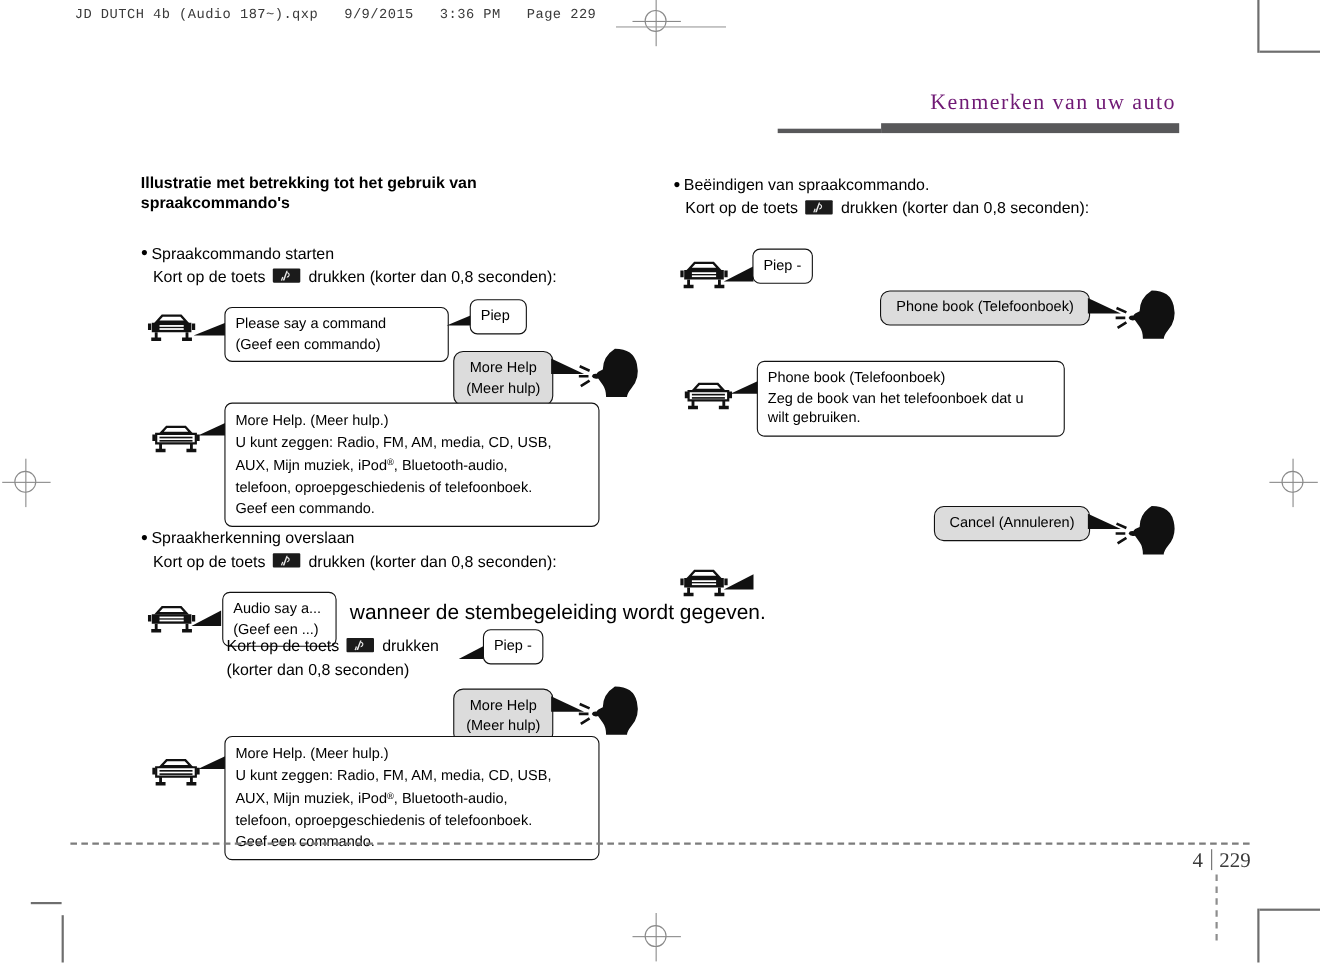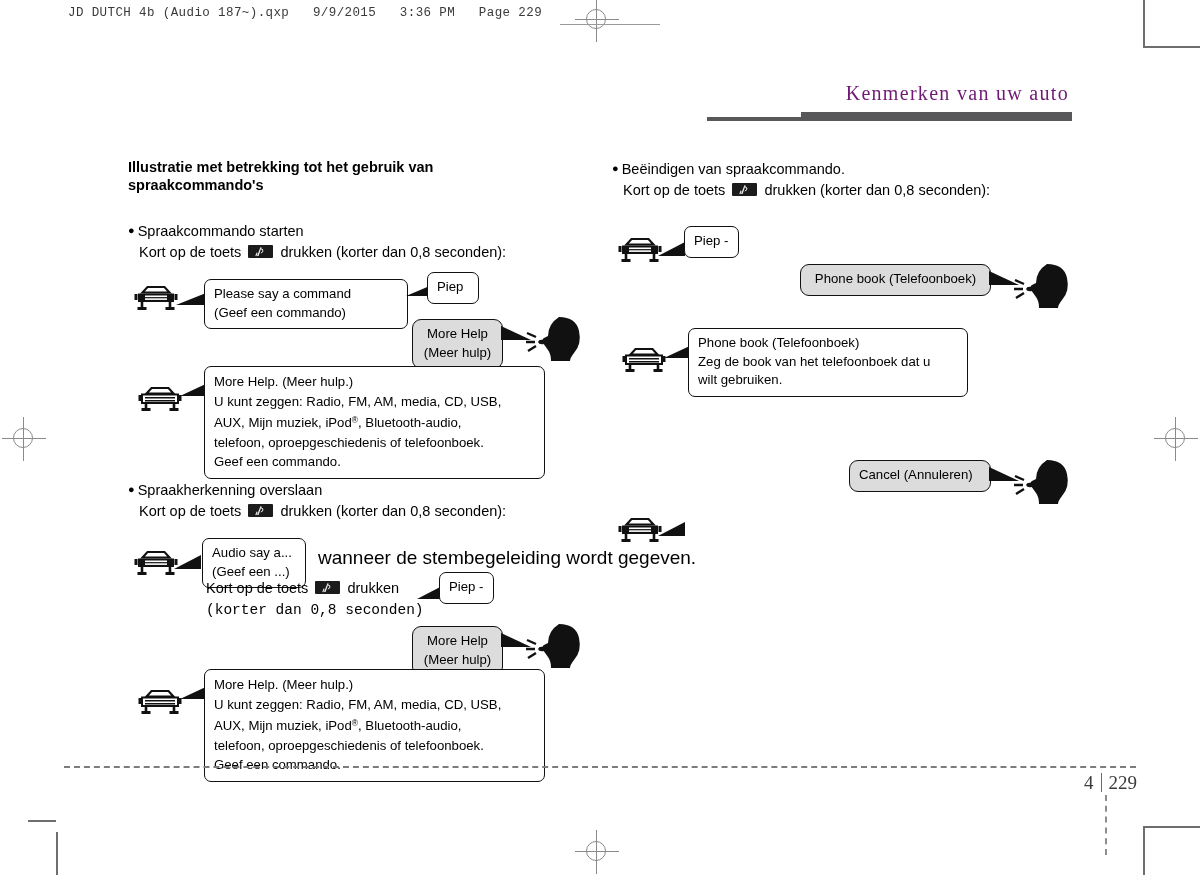--- a/index.html
+++ b/index.html
@@ -267,21 +267,21 @@
 
       <div style="position:absolute;left:78px;top:44px;font-size:14.5px;white-space:nowrap;">
         <span>Kort op de toets</span>
         <span class="voicekey">
           <svg width="15" height="11" viewBox="0 0 15 11">
               <path d="M4 10 L7.4 1.2 L8.6 1.2 L5.6 10 Z M8.2 2.2 Q11 3.4 10.2 5.6 Q9.6 7.2 7.6 7.4 L8.1 6.2 Q9 6 9.3 5.2 Q9.7 4 8 3.2 Z M2.3 9.9 L3.5 6.6 L4.6 7.0 L3.4 10.2 Z" fill="#e8e8e8"></path>
             </svg>
         </span>
         <span>drukken</span>
       </div>
-      <div style="position:absolute;left:78px;top:66px;font-size:14.5px;white-space:nowrap;font-family:Liberation Mono, monospace;">
+      <div style="position:absolute;left:78px;top:66px;font-size:14.5px;white-space:nowrap;">
         <span>(korter dan 0,8 seconden)</span>
       </div>
 
       <svg style="position:absolute;left:289px;top:45px;" width="32" height="22" viewBox="0 0 32 22">
           <path d="M0 18 L27 4 L27 18 Z" fill="#111"></path>
         </svg>
       <div class="bubble" style="left:311px;top:36px;width:55px;">
         <div class="ln">Piep -</div>
       </div>
 
@@ -394,21 +394,21 @@
       <svg style="position:absolute;left:52px;top:120px;" width="34" height="22" viewBox="0 0 34 22">
           <path d="M0 17 L30 3 L30 17 Z" fill="#111"></path>
         </svg>
 
       <div class="bubble" style="left:76px;top:107px;width:280px;">
         <div class="ln">Phone book (Telefoonboek)</div>
         <div class="ln">Zeg de book van het telefoonboek dat u</div>
         <div class="ln">wilt gebruiken.</div>
       </div>
 
-      <div class="bubble gray" style="left:237px;top:239px;width:142px;">
+      <div class="bubble gray" style="left:237px;top:239px;width:142px;text-align:center;">
         <div class="ln">Cancel (Annuleren)</div>
       </div>
       <svg style="position:absolute;left:375px;top:243px;" width="34" height="22" viewBox="0 0 34 22">
           <path d="M32 17 L2 3 L2 17 Z" fill="#111"></path>
         </svg>
       <div class="head" style="left:402px;top:236px;">
         <svg width="58" height="48" viewBox="0 0 58 48">
           <path d="M33 3 Q50 3 53 17 Q56 30 48 39 Q44 44 44 47 L25 47 Q25 40 22 36 L17 29 Q15 26 18 24 L22 22 Q22 10 33 3 Z" fill="#111"></path>
           <path d="M17 26 Q13 25 12 28 Q13 31 18 30 Z" fill="#111"></path>
           <path d="M1 19 L10 23 M0 28 L9 28 M2 37 L10 32" stroke="#111" stroke-width="2.4" fill="none"></path>

